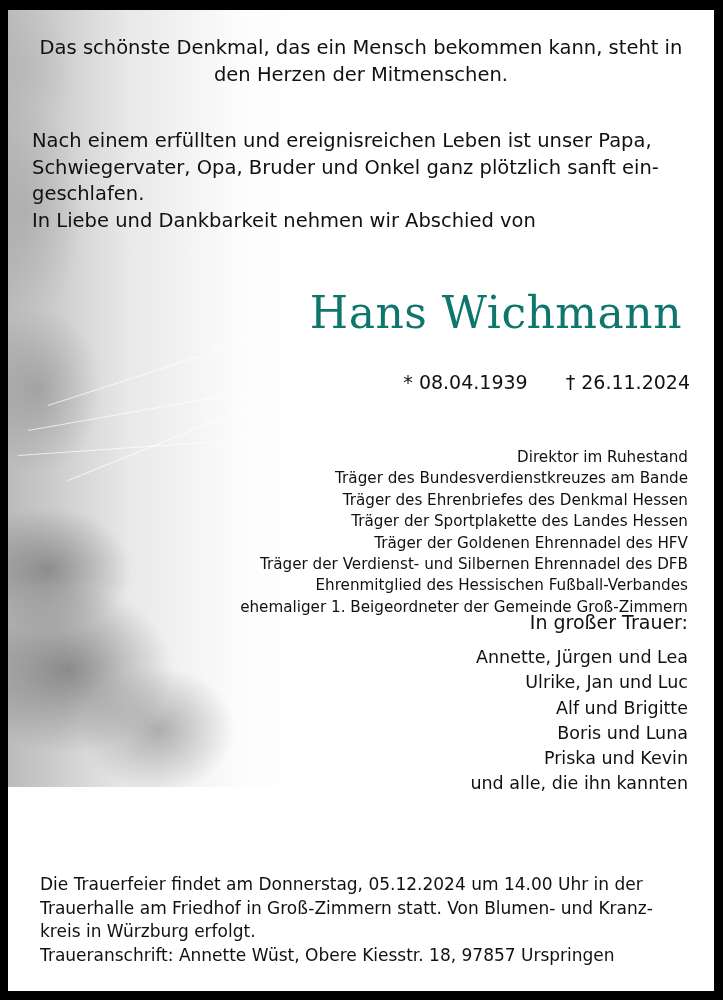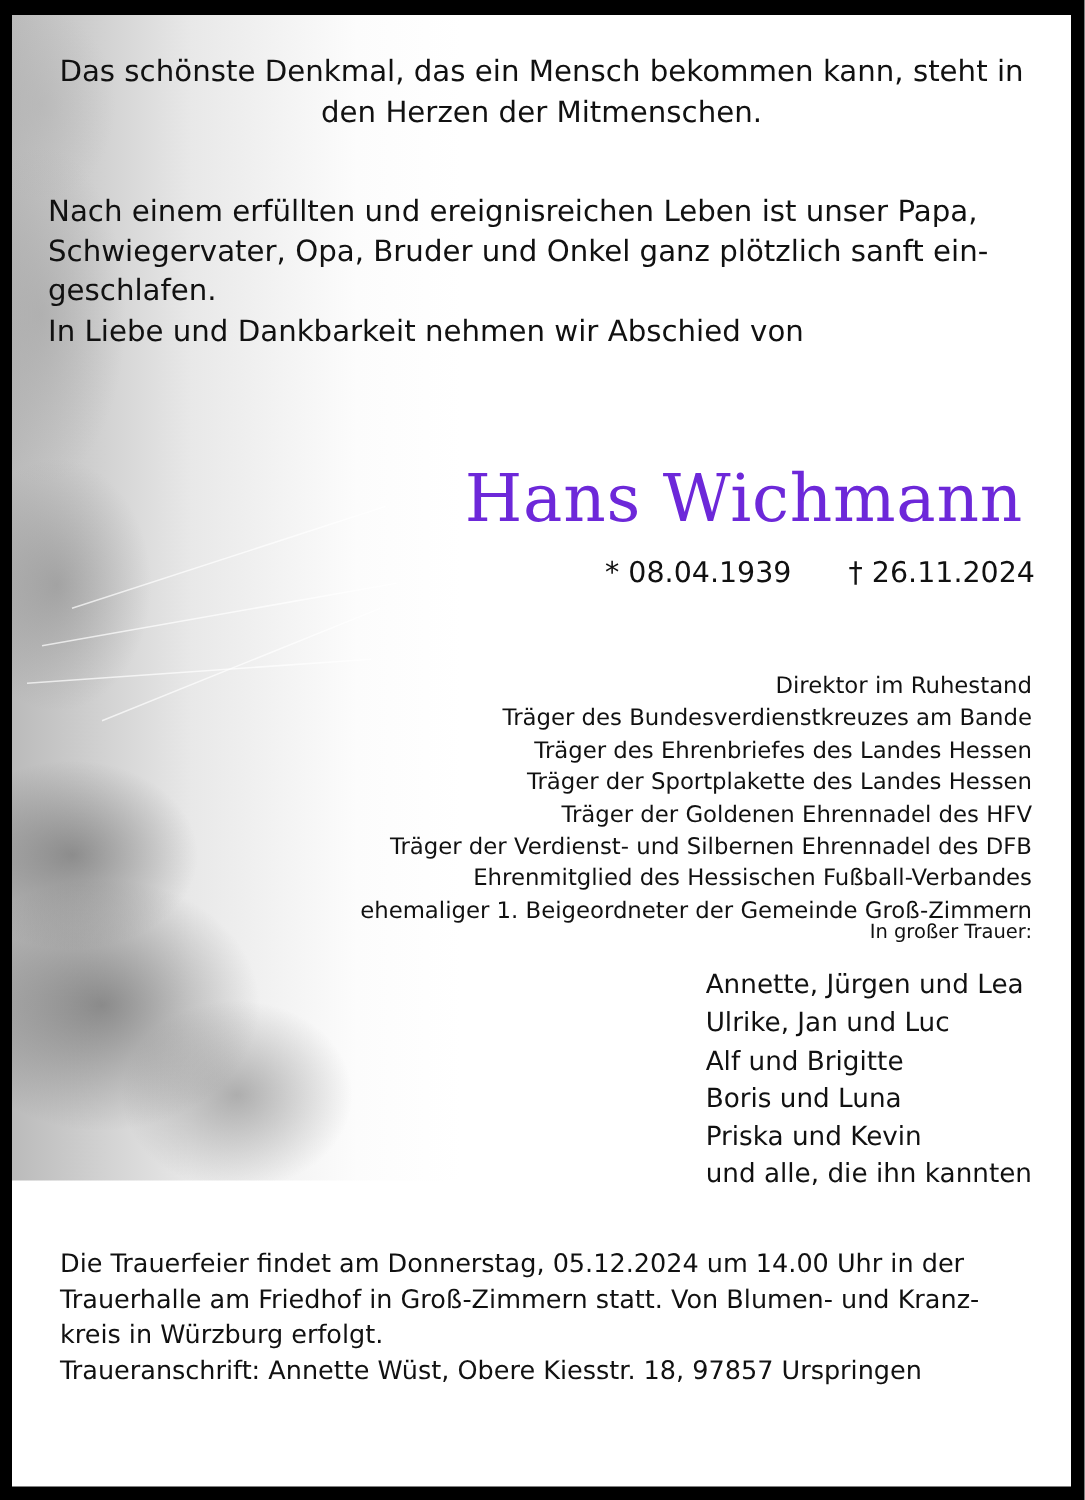--- a/index.html
+++ b/index.html
@@ -22,29 +22,29 @@
       #fff;
   }
   .photo::after {
     content: ""; position: absolute; left: 0; right: 0; bottom: 0; height: 0;
   }
   .awn { position: absolute; height: 1px; background: rgba(255,255,255,0.7); transform-origin: left center; }
   .txt { position: absolute; font-size: 19.5px; line-height: 25px; white-space: nowrap; }
   .quote { left: 0; width: 706px; top: 24px; text-align: center; font-size: 19.5px; line-height: 27px; }
   .intro { left: 24px; top: 118px; line-height: 26.5px; }
   .name {
-    position: absolute; right: 32px; top: 298px;
-    font-family: "DejaVu Serif", serif; font-size: 44px; line-height: 50px; letter-spacing: 0.5px; color: #6d28d9;
+    position: absolute; right: 32px; top: 278px;
+    font-family: "DejaVu Serif", serif; font-size: 44px; line-height: 50px; letter-spacing: 0.5px; color: #0f766e;
   }
   .dates { position: absolute; right: 24px; top: 360px; font-size: 19px; line-height: 24px; word-spacing: 0; }
   .dates span + span { margin-left: 38px; }
   .titles { position: absolute; right: 26px; top: 397px; text-align: right; font-size: 15.2px; line-height: 21.4px; margin-top: 40px; }
-  .mourn-head { position: absolute; right: 26px; top: 601px; font-size: 13px; line-height: 22px; }
-  .mourners { position: absolute; right: 26px; top: 635px; font-size: 17.5px; line-height: 25.3px; }
-  .footer { position: absolute; left: 32px; top: 822px; font-size: 17px; line-height: 23.5px; }
+  .mourn-head { position: absolute; right: 26px; top: 601px; font-size: 19px; line-height: 22px; }
+  .mourners { position: absolute; right: 26px; top: 635px; text-align: right; font-size: 17.5px; line-height: 25.3px; }
+  .footer { position: absolute; left: 32px; top: 863px; font-size: 17px; line-height: 23.5px; }
   .line { display: block; }
 </style>
 </head>
 <body>
 
 <div class="card">
   <div class="photo">
     <div class="awn" style="left:40px; top:395px; width:220px; transform:rotate(-18deg);"></div>
     <div class="awn" style="left:20px; top:420px; width:240px; transform:rotate(-10deg);"></div>
     <div class="awn" style="left:10px; top:445px; width:230px; transform:rotate(-4deg);"></div>
@@ -65,21 +65,21 @@
 
   <div class="name">Hans Wichmann</div>
 
   <div class="dates">
     <span>* 08.04.1939</span><span>† 26.11.2024</span>
   </div>
 
   <div class="titles">
     <span class="line">Direktor im Ruhestand</span>
     <span class="line">Träger des Bundesverdienstkreuzes am Bande</span>
-    <span class="line">Träger des Ehrenbriefes des Landes Hessen</span>
+    <span class="line">Träger des Ehrenbriefes des Denkmal Hessen</span>
     <span class="line">Träger der Sportplakette des Landes Hessen</span>
     <span class="line">Träger der Goldenen Ehrennadel des HFV</span>
     <span class="line">Träger der Verdienst- und Silbernen Ehrennadel des DFB</span>
     <span class="line">Ehrenmitglied des Hessischen Fußball-Verbandes</span>
     <span class="line">ehemaliger 1. Beigeordneter der Gemeinde Groß-Zimmern</span>
   </div>
 
   <div class="mourn-head">In großer Trauer:</div>
 
   <div class="mourners">

